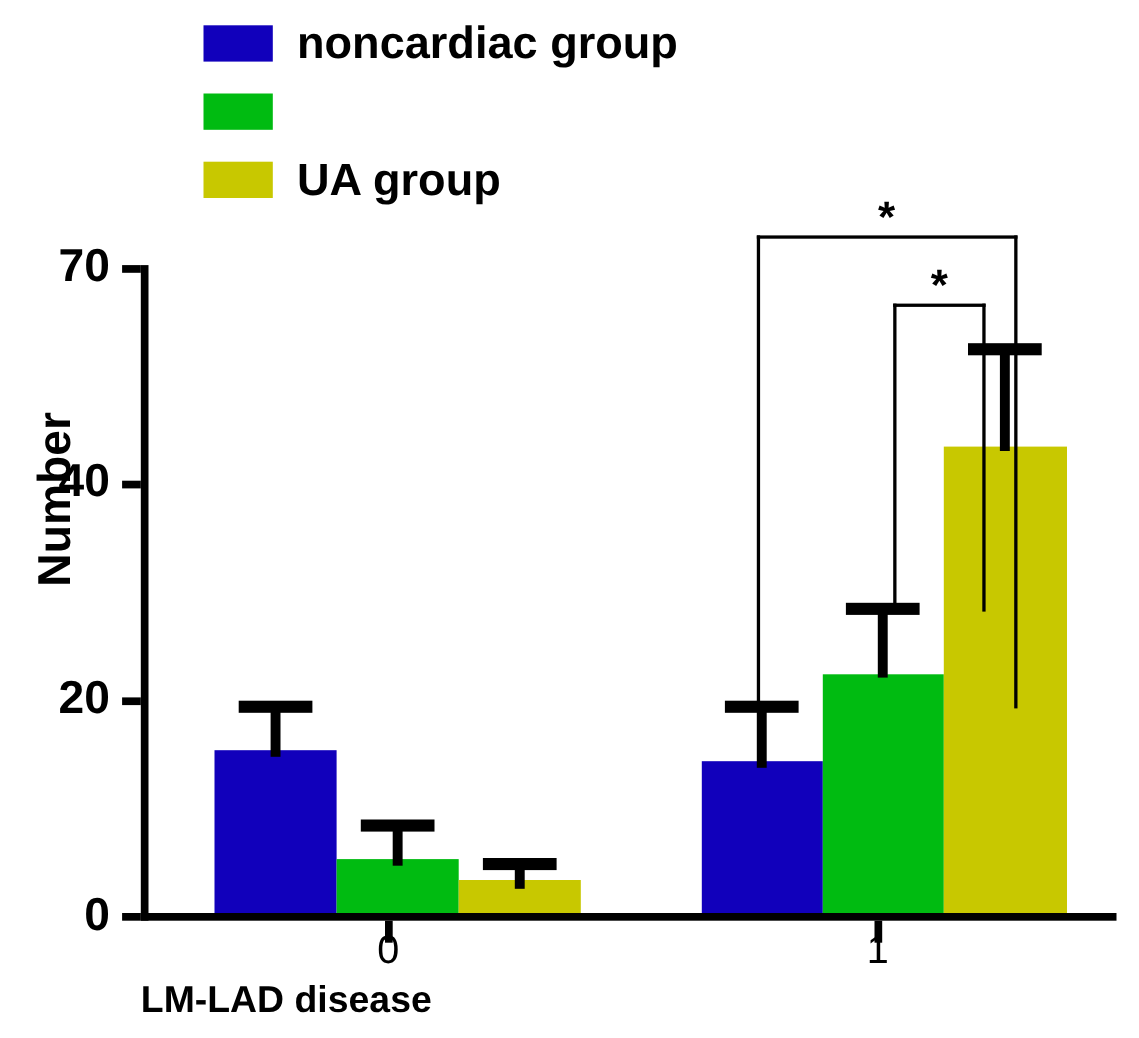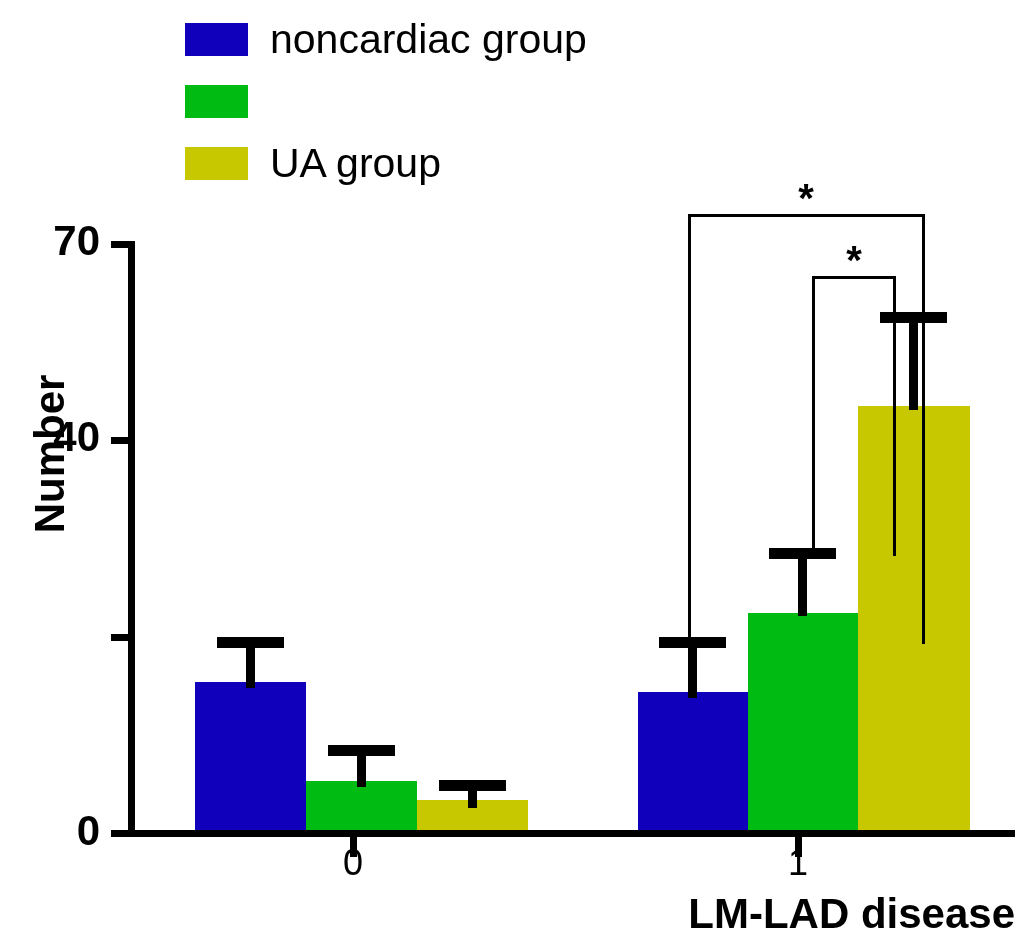--- a/index.html
+++ b/index.html
@@ -32,21 +32,21 @@
     width: 63px;
     height: 33px;
     flex: 0 0 auto;
   }
   .legend-label {
     margin-left: 22px;
     font-size: 41px;
     line-height: 1;
     color: #000;
     white-space: nowrap;
-    font-weight: 400;
+    font-weight: 700;
   }
 
   
   #plot {
     position: absolute;
     left: 0;
     top: 0;
     width: 1035px;
     height: 944px;
   }
@@ -112,22 +112,22 @@
     font-size: 42px;
     font-weight: bold;
     color: #000;
     letter-spacing: 0px;
   }
   #x-axis-title {
     position: absolute;
     left: 128px;
     top: 890px;
     width: 887px;
-    text-align: right;
-    font-size: 42px;
+    text-align: left;
+    font-size: 34px;
     font-weight: bold;
     color: #000;
   }
 
   
   .bar {
     position: absolute;
   }
 
   
@@ -182,20 +182,21 @@
 
   <div id="plot">
 
     <div class="axis-line" id="y-axis"></div>
     <div class="axis-line" id="x-axis"></div>
 
     <div class="y-tick" style="top:830px"></div>
     <div class="y-tick-label" style="top:810px; left:0px">0</div>
 
     <div class="y-tick" style="top:634px"></div>
+    <div class="y-tick-label" style="top:613px; left:0px">20</div>
 
     <div class="y-tick" style="top:437px"></div>
     <div class="y-tick-label" style="top:416px; left:0px">40</div>
 
     <div class="y-tick" style="top:241px"></div>
     <div class="y-tick-label" style="top:220px; left:0px">70</div>
 
     <div id="y-axis-title">Number</div>
 
     <div class="bar" style="left:195px; top:682px; width:111px; height:148px; background:#1100bb"></div>

